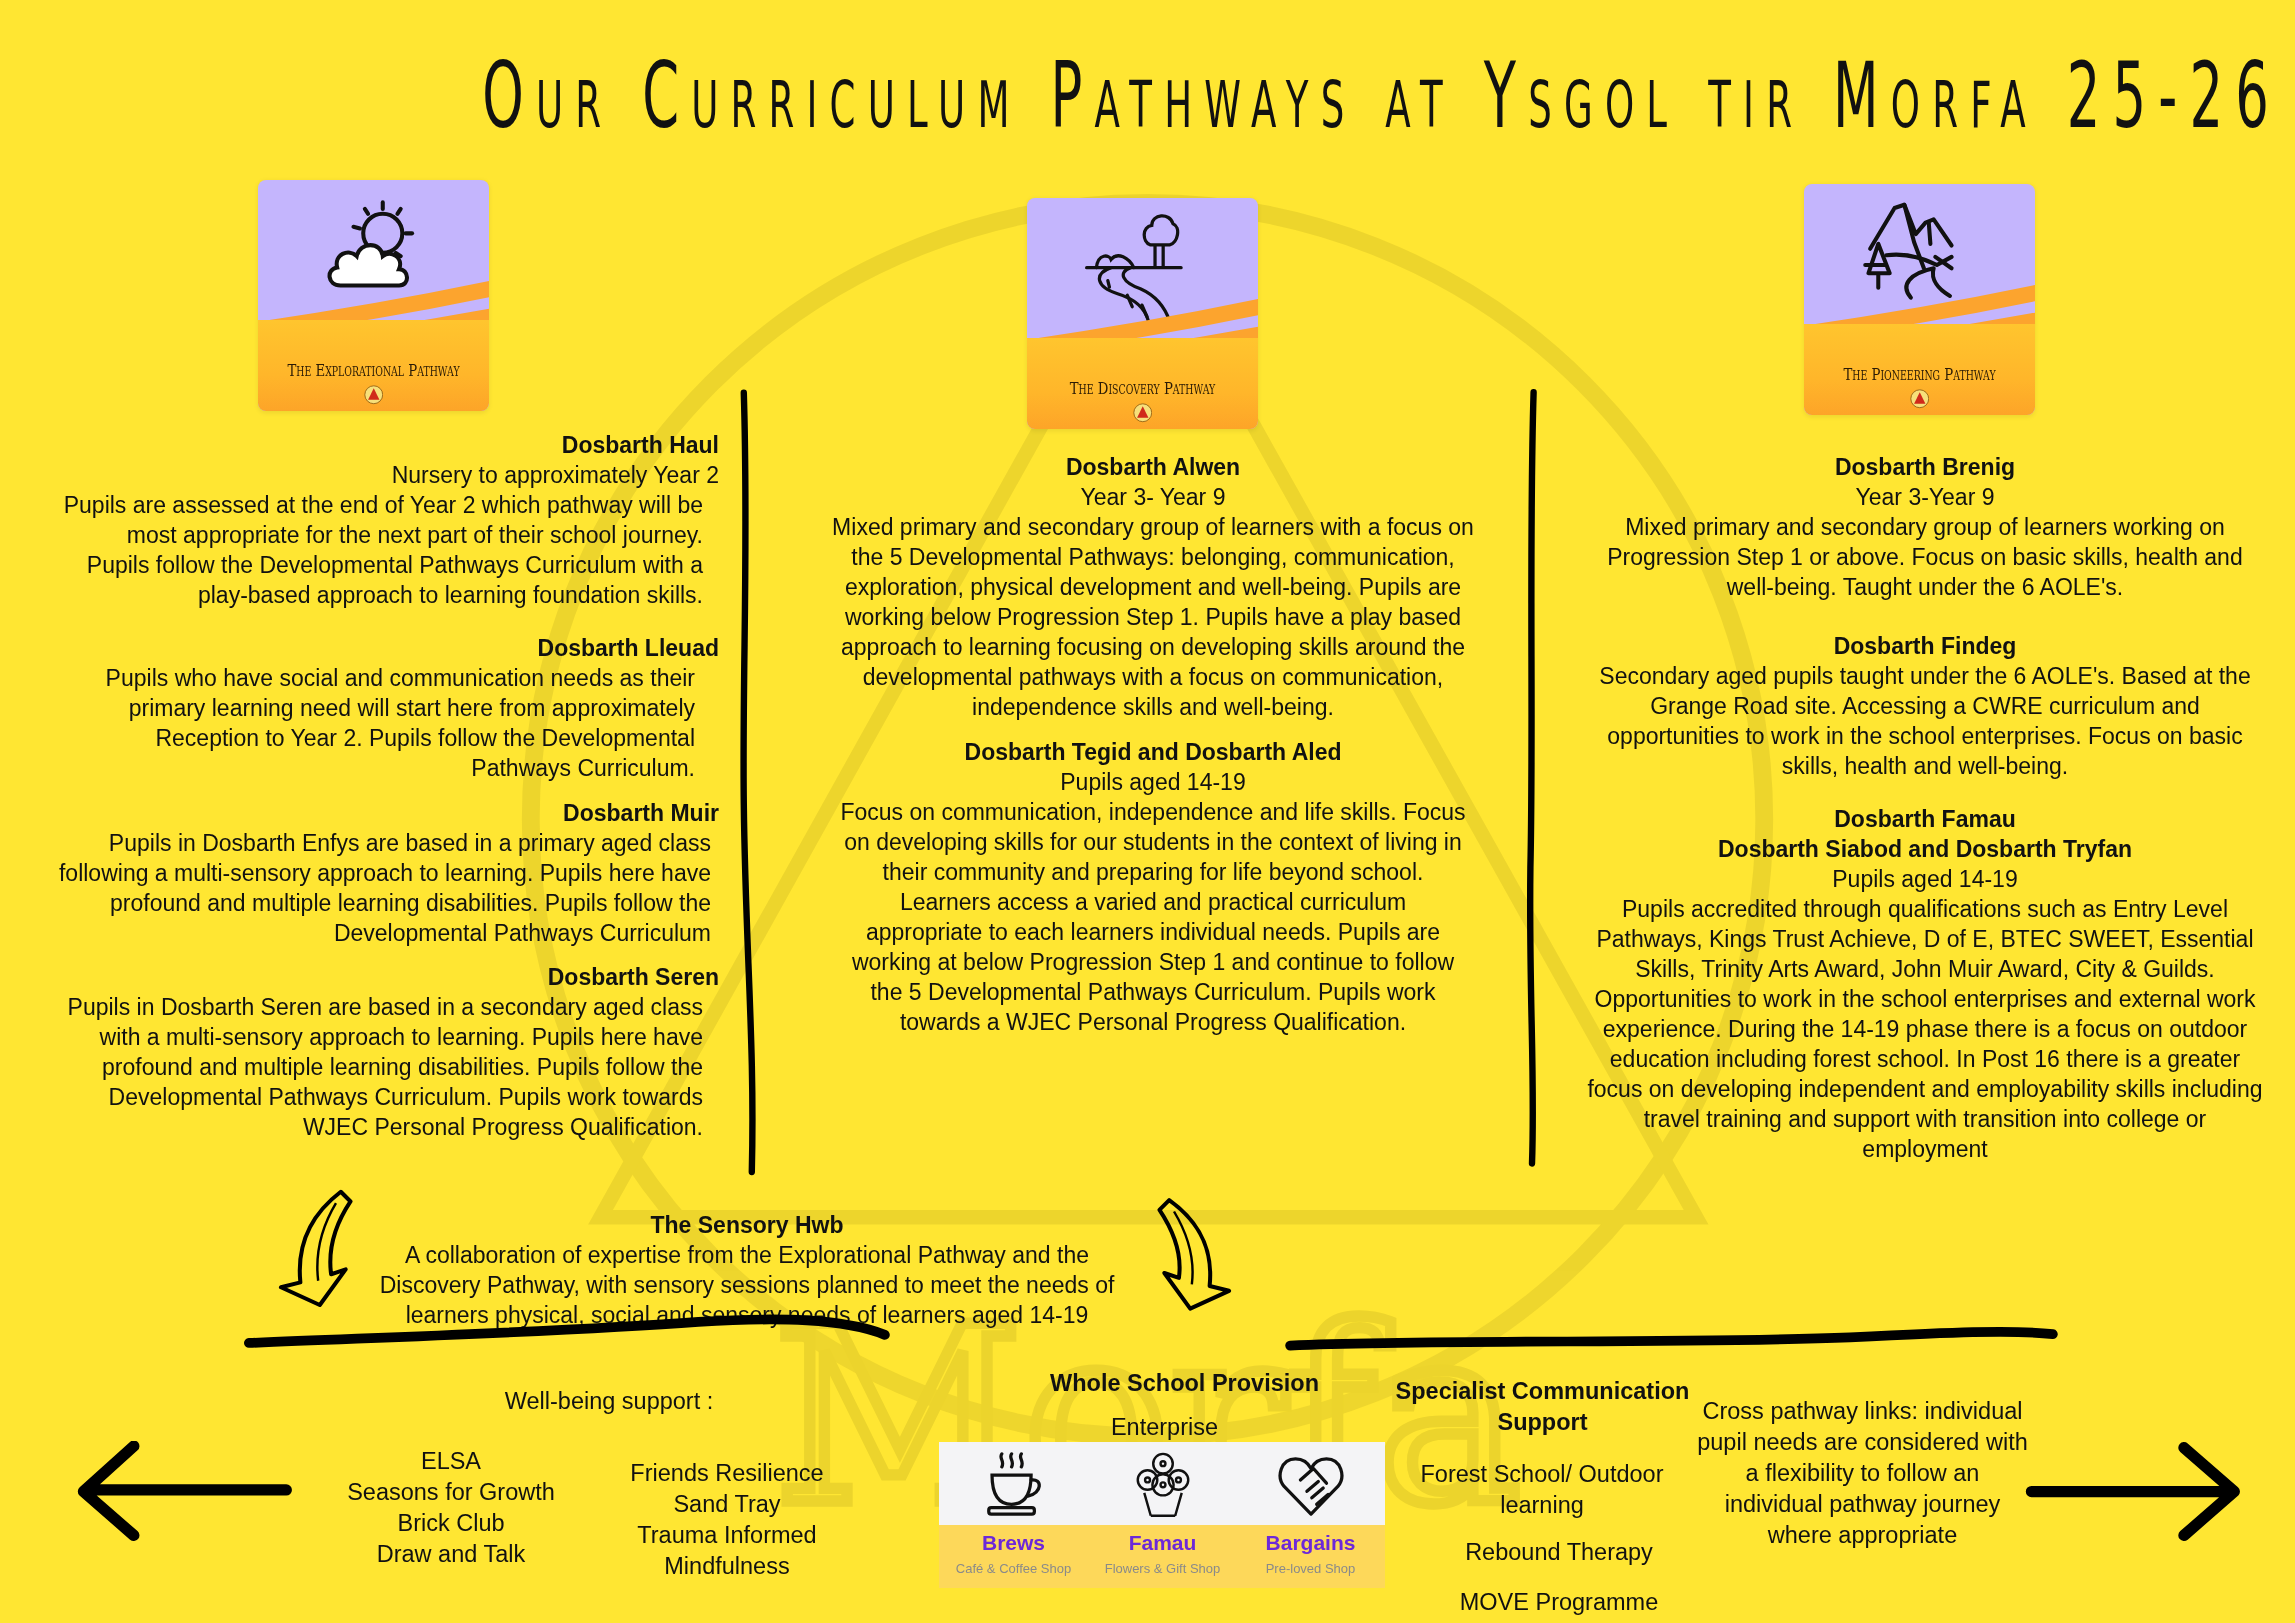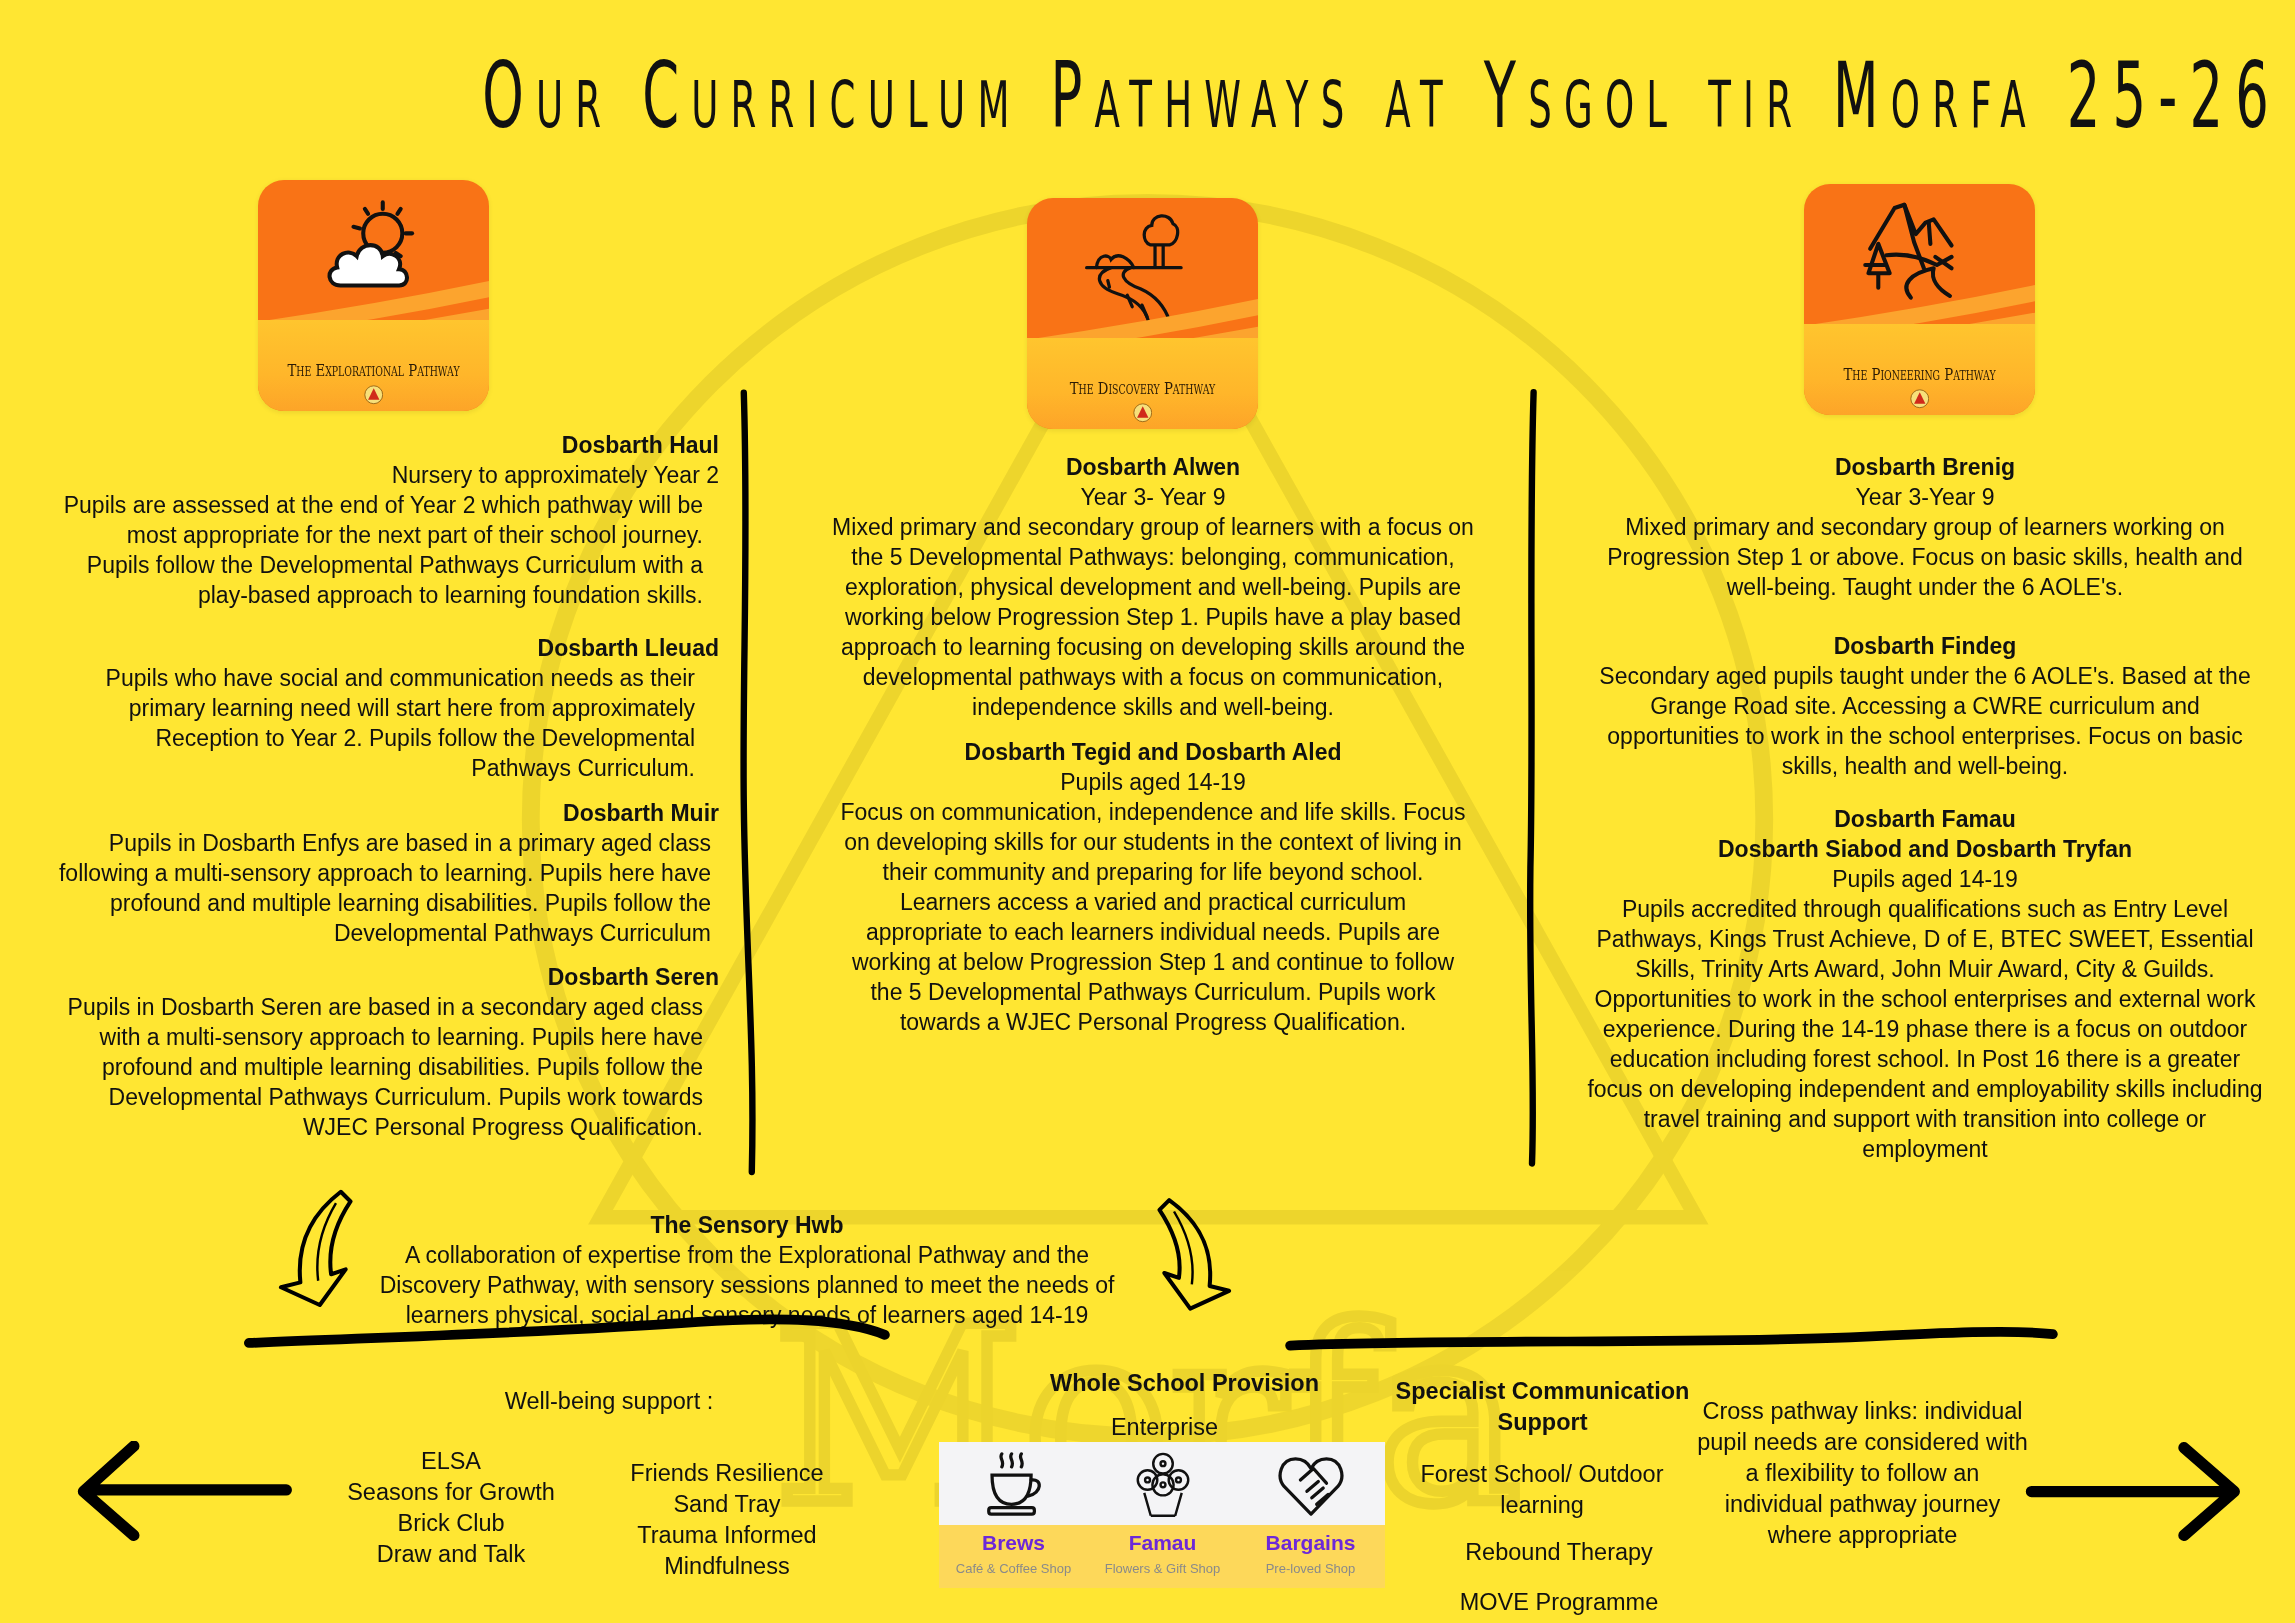--- a/index.html
+++ b/index.html
@@ -15,22 +15,22 @@
   .watermark { position: absolute; left: 0; top: 0; width: 2295px; height: 1623px; pointer-events: none; }
   
   .title {
     position: absolute; left: 0; top: 50px; width: 2295px; text-align: center;
     font-family: "DejaVu Sans", sans-serif; font-size: 91px; font-weight: normal;
     letter-spacing: 21px; transform: scaleX(0.58); transform-origin: 1148px 0;
     white-space: nowrap; font-variant: small-caps; line-height: 1;
   }
   
   .card {
-    position: absolute; width: 231px; height: 231px; border-radius: 26px;
-    background: #f97316; overflow: hidden;
+    position: absolute; width: 231px; height: 231px; border-radius: 8px;
+    background: #c4b5fd; overflow: hidden;
     box-shadow: 0 1.6px 4.9px rgba(0,0,0,0.08);
   }
   .card .bottom {
     position: absolute; left: 0; right: 0; bottom: 0; height: 91px;
     background: linear-gradient(180deg, #ffc52e 0%, #ffb62a 60%, #fda428 100%);
   }
   .card svg.wave { position: absolute; left: 0; bottom: 65px; width: 231px; height: 73px; }
   .card .card-label {
     position: absolute; left: 0; right: 0; bottom: 31px; text-align: center;
     font-family: "DejaVu Serif", serif; font-size: 17px; letter-spacing: 0px;

